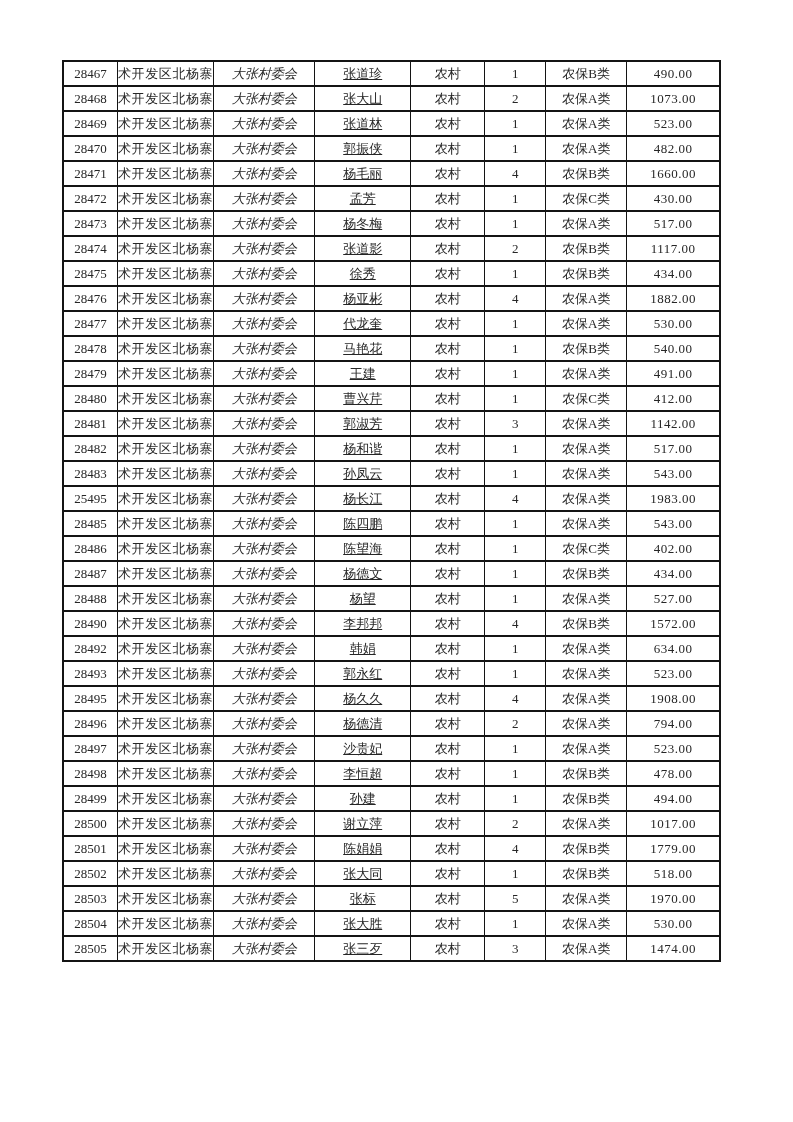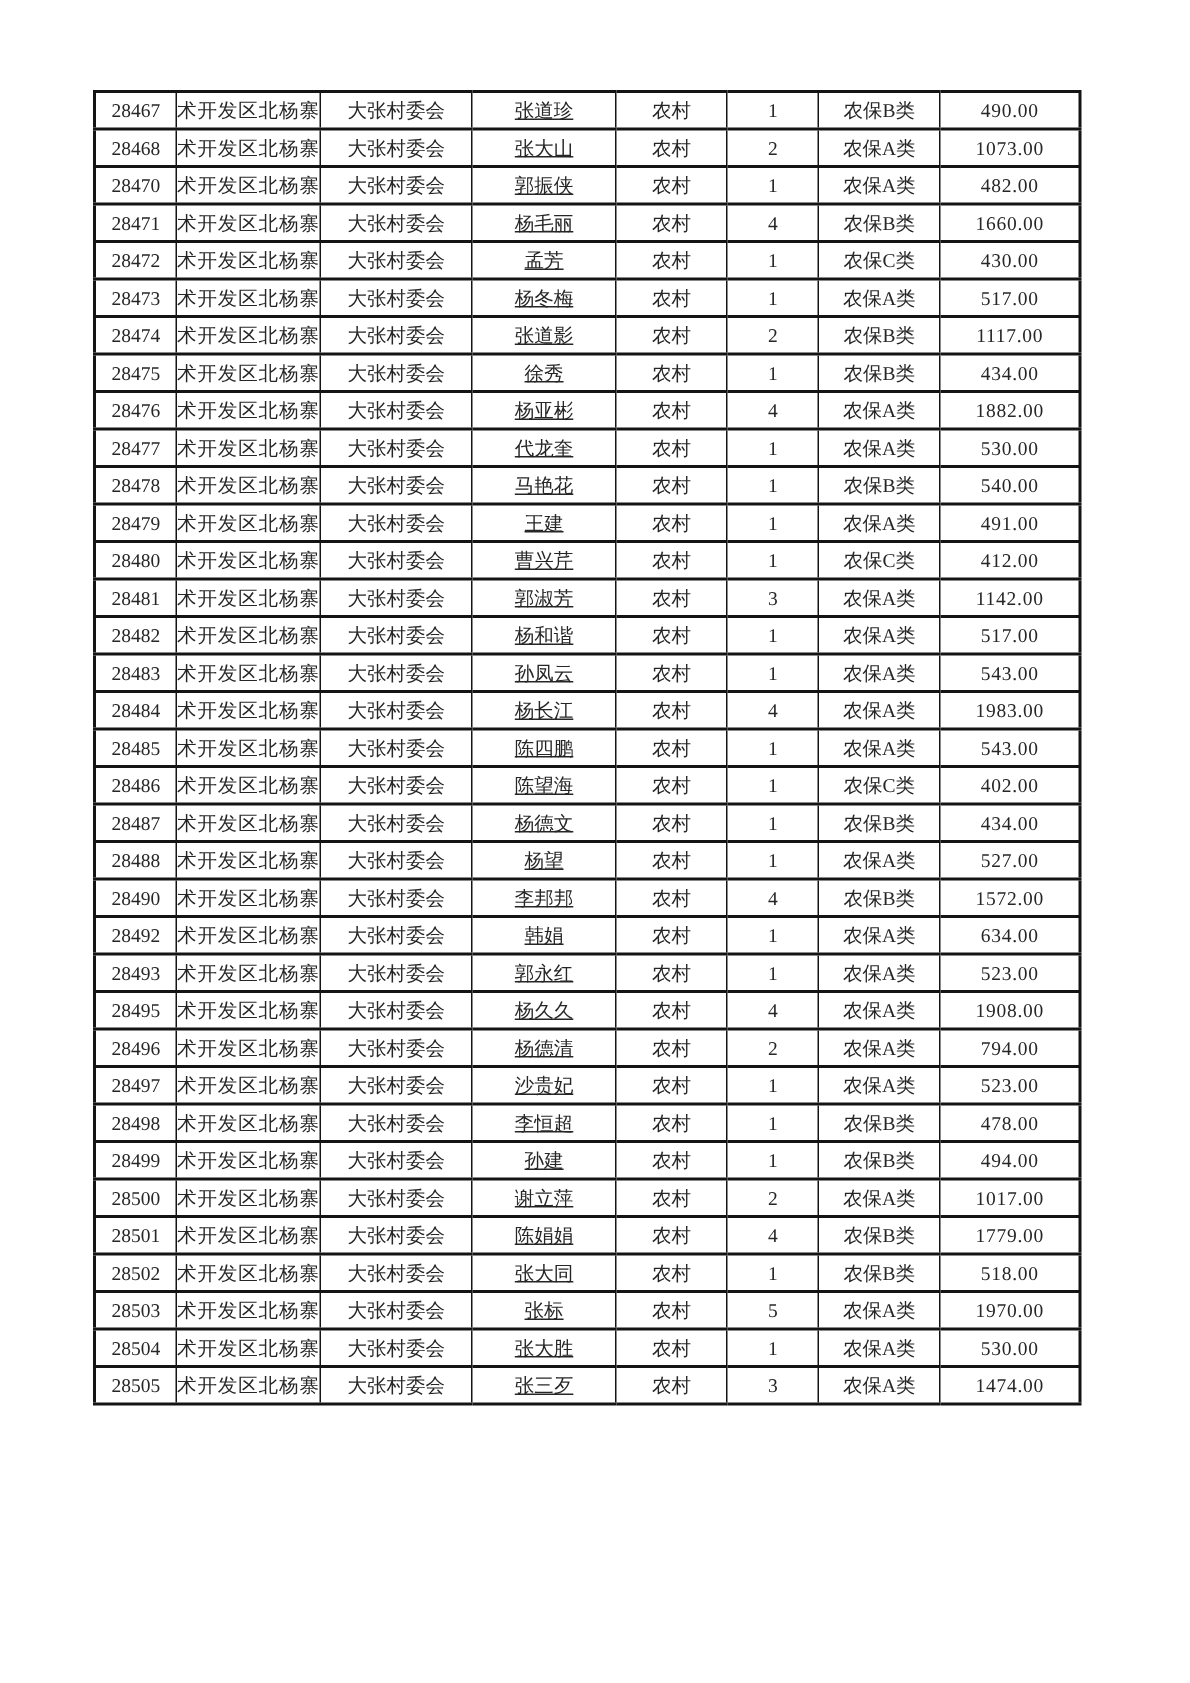--- a/index.html
+++ b/index.html
@@ -33,21 +33,21 @@
     line-height: 23px;
     padding: 0;
     font-size: 13px;
     text-align: center;
     vertical-align: middle;
     overflow: hidden;
     white-space: nowrap;
   }
   td.col-id       { width: 53px;  text-align: right; padding-right: 3px; font-size: 12.5px; }
   td.col-region   { width: 90px;  text-align: left; letter-spacing: 0.6px; }
-  td.col-village  { width: 100px; }
+  td.col-village  { width: 100px; font-style: italic; }
   td.col-name     { width: 95px; text-decoration: underline;  }
   td.col-residence{ width: 73px;  }
   td.col-count    { width: 60px;  font-size: 12.5px; }
   td.col-category { width: 80px;  }
   td.col-amount   { width: 92px;  font-size: 12.5px; letter-spacing: 0.5px; margin-top: 30px; }
 </style>
 </head>
 <body>
 
 <div class="sheet">
@@ -67,20 +67,30 @@
           <td class="col-id">28468</td>
           <td class="col-region">术开发区北杨寨</td>
           <td class="col-village">大张村委会</td>
           <td class="col-name">张大山</td>
           <td class="col-residence">农村</td>
           <td class="col-count">2</td>
           <td class="col-category">农保A类</td>
           <td class="col-amount">1073.00</td>
         </tr>
         <tr>
+          <td class="col-id">28469</td>
+          <td class="col-region">术开发区北杨寨</td>
+          <td class="col-village">大张村委会</td>
+          <td class="col-name">张道林</td>
+          <td class="col-residence">农村</td>
+          <td class="col-count">1</td>
+          <td class="col-category">农保A类</td>
+          <td class="col-amount">523.00</td>
+        </tr>
+        <tr>
           <td class="col-id">28470</td>
           <td class="col-region">术开发区北杨寨</td>
           <td class="col-village">大张村委会</td>
           <td class="col-name">郭振侠</td>
           <td class="col-residence">农村</td>
           <td class="col-count">1</td>
           <td class="col-category">农保A类</td>
           <td class="col-amount">482.00</td>
         </tr>
         <tr>
@@ -207,21 +217,21 @@
           <td class="col-id">28483</td>
           <td class="col-region">术开发区北杨寨</td>
           <td class="col-village">大张村委会</td>
           <td class="col-name">孙凤云</td>
           <td class="col-residence">农村</td>
           <td class="col-count">1</td>
           <td class="col-category">农保A类</td>
           <td class="col-amount">543.00</td>
         </tr>
         <tr>
-          <td class="col-id">28484</td>
+          <td class="col-id">25495</td>
           <td class="col-region">术开发区北杨寨</td>
           <td class="col-village">大张村委会</td>
           <td class="col-name">杨长江</td>
           <td class="col-residence">农村</td>
           <td class="col-count">4</td>
           <td class="col-category">农保A类</td>
           <td class="col-amount">1983.00</td>
         </tr>
         <tr>
           <td class="col-id">28485</td>

